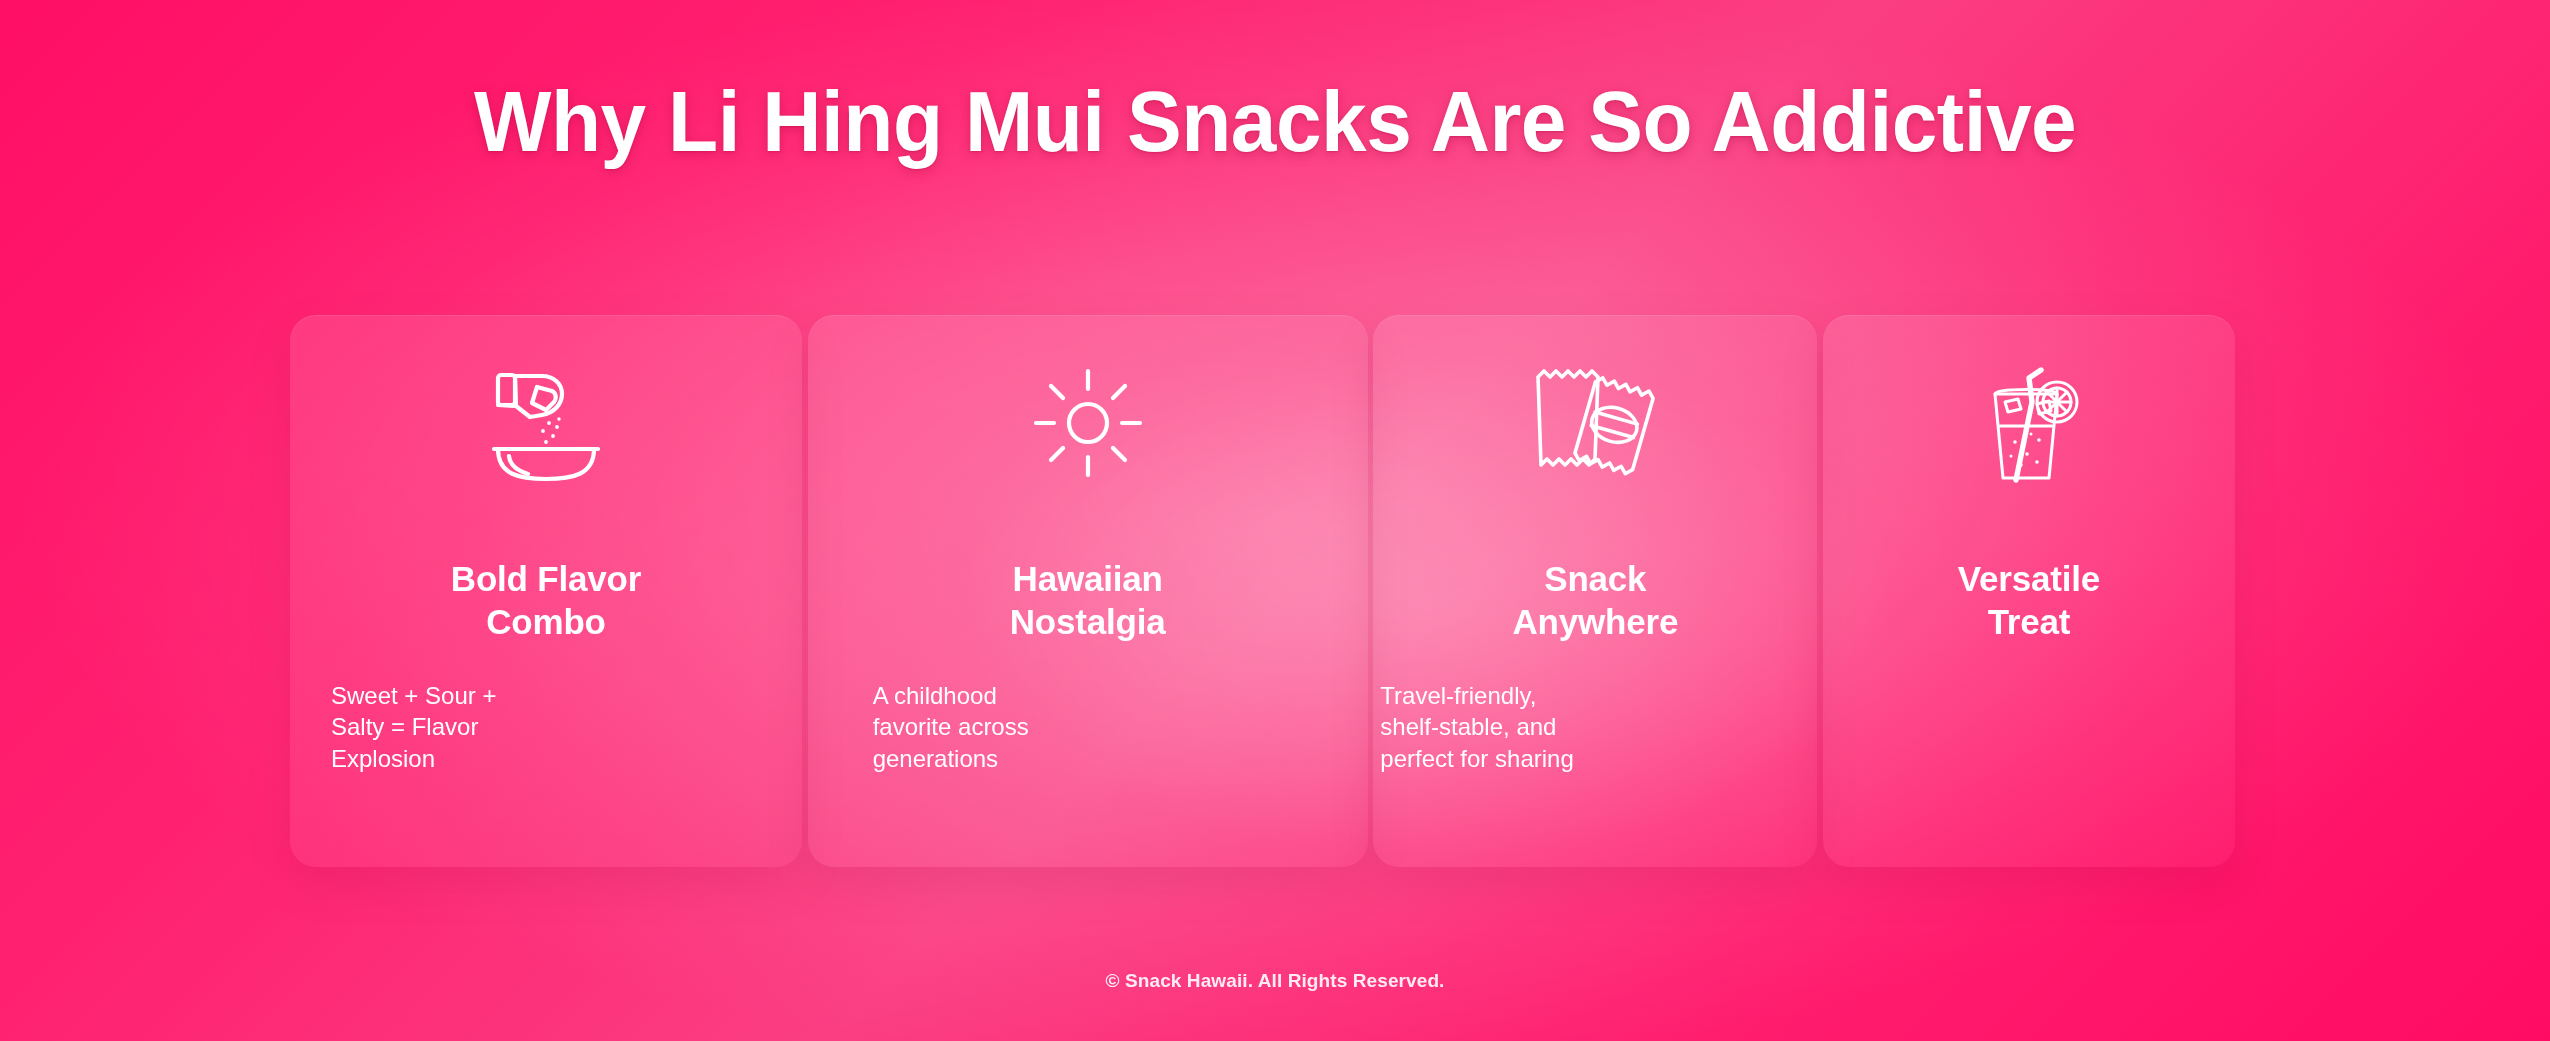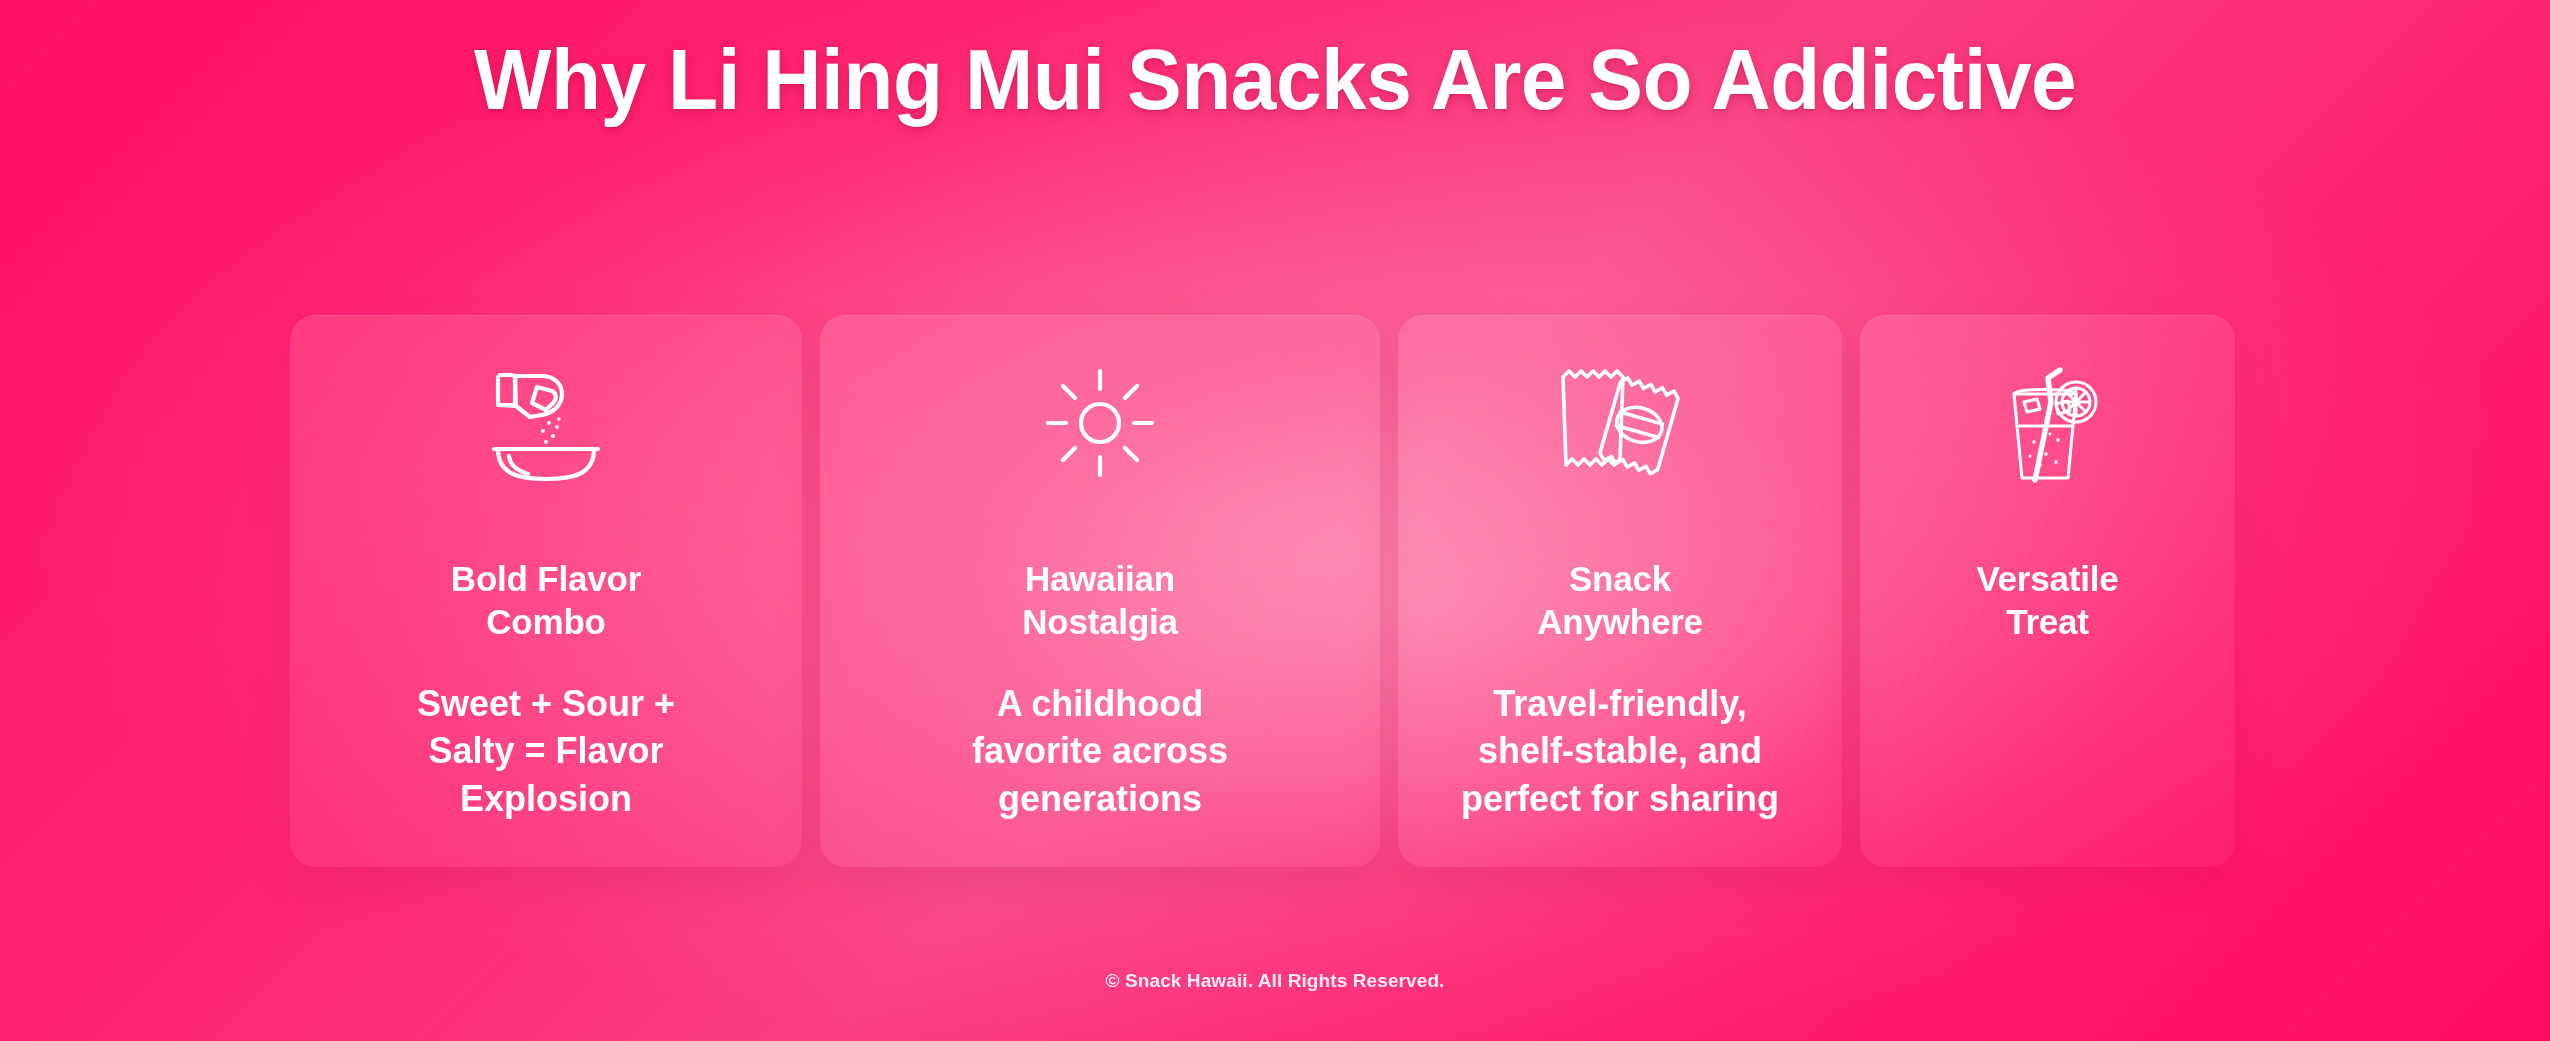--- a/index.html
+++ b/index.html
@@ -41,21 +41,21 @@
     width:2550px; height:1041px;
     display:flex;
     flex-direction:column;
     align-items:center;
   }
 
   
   #title-wrap {
     width:100%;
     text-align:center;
-    margin-top:36px;
+    margin-top:78px;
     height:112px;
   }
   #page-title {
     display:inline-block;
     color:#ffffff;
     font-family:"Liberation Sans", sans-serif;
     font-size:85px;
     font-weight:bold;
     letter-spacing:-0.5px;
     line-height:1.04;
@@ -88,21 +88,21 @@
     box-shadow:
       0 18px 44px rgba(150,0,55,0.13),
       inset 0 1px 0 rgba(255,255,255,0.10);
     display:flex;
     flex-direction:column;
     align-items:center;
     overflow:visible;
   }
   .card.c2 { width:560px; }
   .card.c3 { width:444px; }
-  .card.c4 { width:375px; }
+  .card.c4 { width:412px; }
 
   .card-icon {
     margin-top:52px;
     height:112px;
     display:flex;
     align-items:center;
     justify-content:center;
   }
   .card-icon svg {
     display:block;
@@ -117,24 +117,24 @@
     line-height:1.24;
     text-align:center;
     letter-spacing:-0.2px;
     padding:0 14px;
     white-space:pre-line;
   }
 
   .card-desc {
     margin-top:36px;
     color:#ffffff;
-    font-size:36px;
-    font-weight:bold;
+    font-size:24px;
+    font-weight:normal;
     line-height:1.32;
-    text-align:center;
+    text-align:left;
     white-space:pre-line;
     width:430px;
   }
   .card.c4 .card-desc { width:420px; }
 
   
   #footer {
     position:absolute;
     left:0; right:0;
     top:970px;

